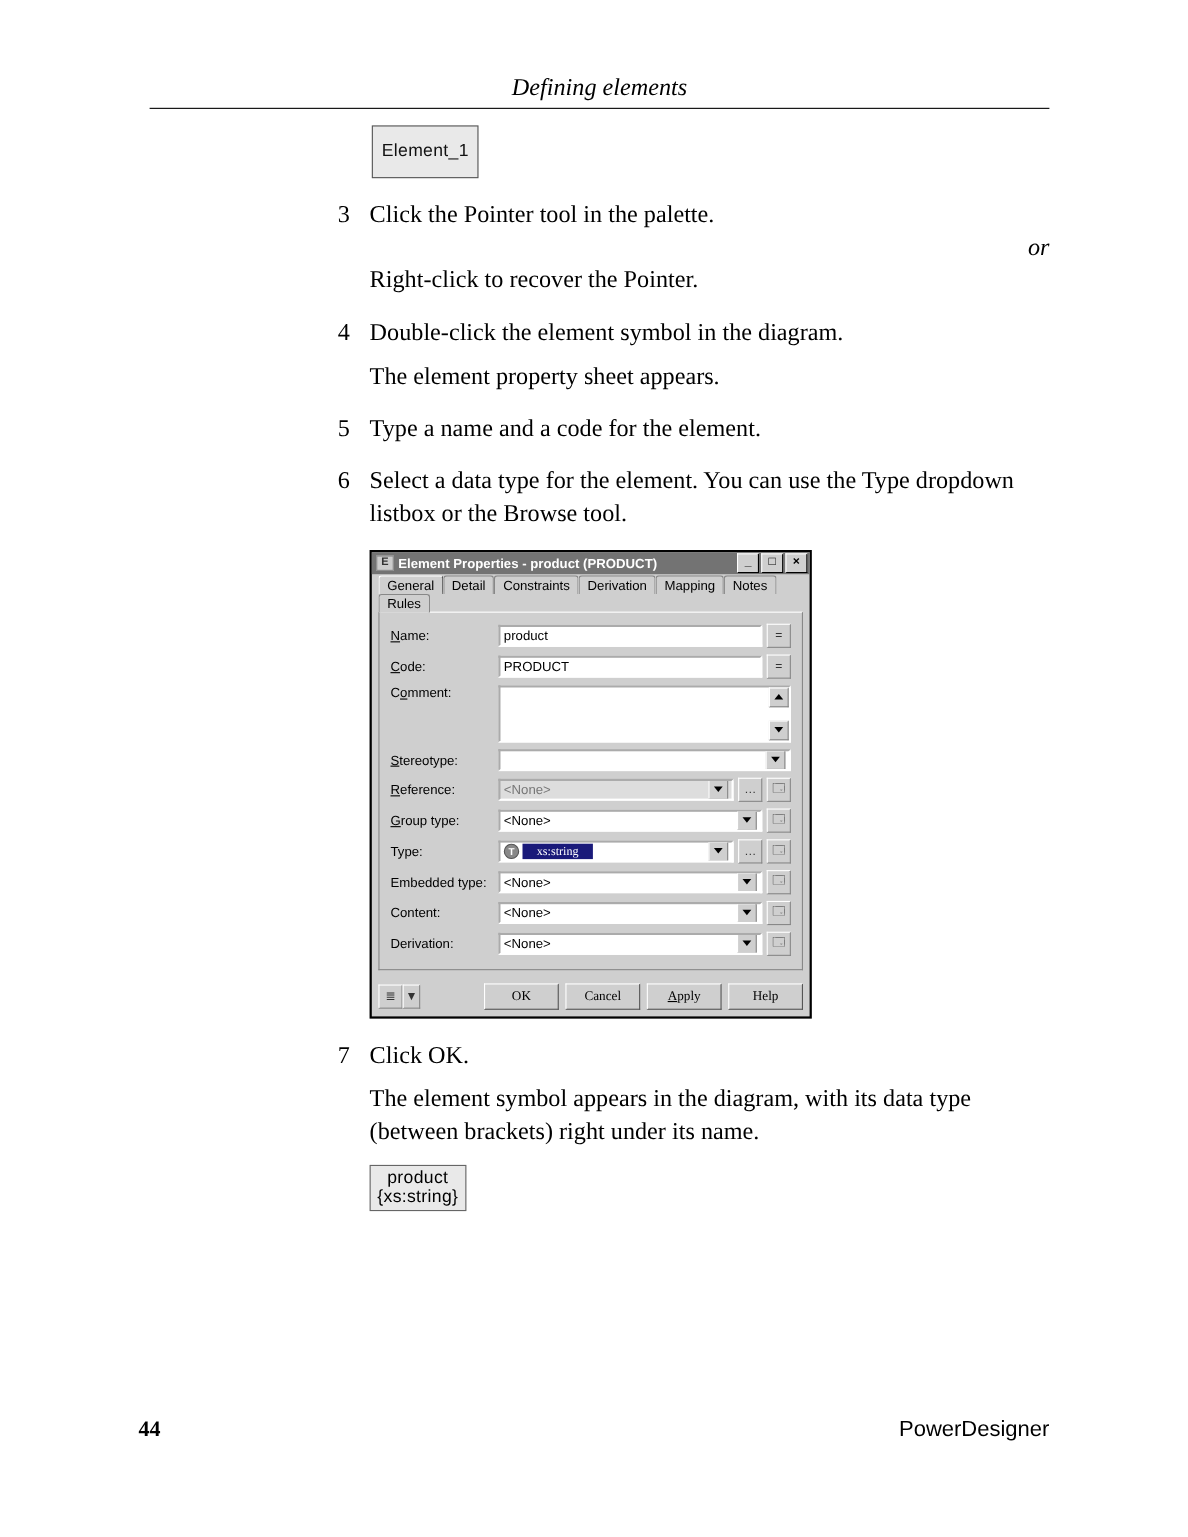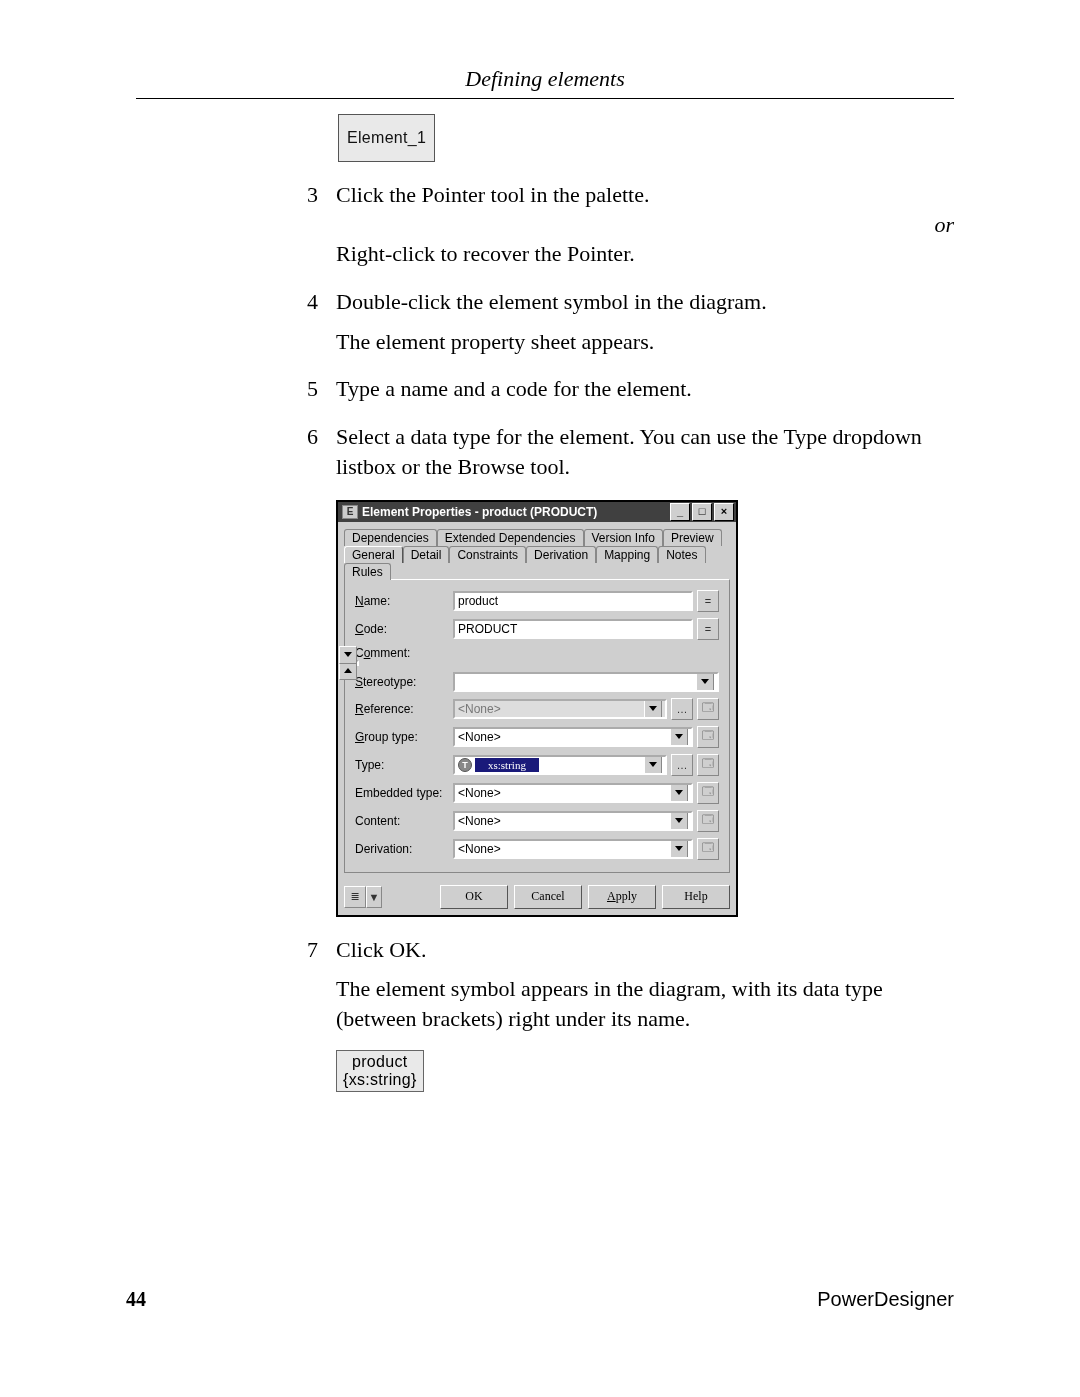--- a/index.html
+++ b/index.html
@@ -71,21 +71,21 @@
   }
   
   .dlg {
     width: 398px;
     border: 2px solid #000;
     background: #cfcfcf;
     font-family: Tahoma, Arial, sans-serif;
     font-size: 12px;
   }
   .dlg-titlebar {
-    background: #404040;
+    background: #737373;
     color: #fff;
     display: flex;
     align-items: center;
     padding: 1px 2px 1px 4px;
     font-weight: bold;
     font-size: 12px;
   }
   .dlg-title-icon {
     width: 14px; height: 12px;
     background: #ccc;
@@ -303,26 +303,20 @@
     <div class="dialog-wrap">
       <div class="dlg">
         <div class="dlg-titlebar">
           <span class="dlg-title-icon"></span>
           <span class="dlg-title">Element Properties - product (PRODUCT)</span>
           <span class="winbtn">_</span>
           <span class="winbtn">□</span>
           <span class="winbtn">×</span>
         </div>
 
-        <div class="tabs">
-          <span class="tab">Dependencies</span>
-          <span class="tab">Extended Dependencies</span>
-          <span class="tab">Version Info</span>
-          <span class="tab">Preview</span>
-        </div>
         <div class="tabs" style="padding-top:0;">
           <span class="tab active">General</span>
           <span class="tab">Detail</span>
           <span class="tab">Constraints</span>
           <span class="tab">Derivation</span>
           <span class="tab">Mapping</span>
           <span class="tab">Notes</span>
           <span class="tab">Rules</span>
         </div>
 
@@ -333,21 +327,21 @@
             <div class="tf">product</div>
             <span class="sqbtn">=</span>
           </div>
 
           <div class="form-row">
             <div class="form-label"><u>C</u>ode:</div>
             <div class="tf">PRODUCT</div>
             <span class="sqbtn">=</span>
           </div>
 
-          <div class="form-row" style="align-items:flex-start;flex-direction:column;">
+          <div class="form-row" style="align-items:flex-start;">
             <div class="form-label">C<u>o</u>mment:</div>
             <div class="comment-box">
               <span class="scroll-up"></span>
               <span class="scroll-down"></span>
             </div>
           </div>
 
           <div class="form-row">
             <div class="form-label"><u>S</u>tereotype:</div>
             <div class="sel">

